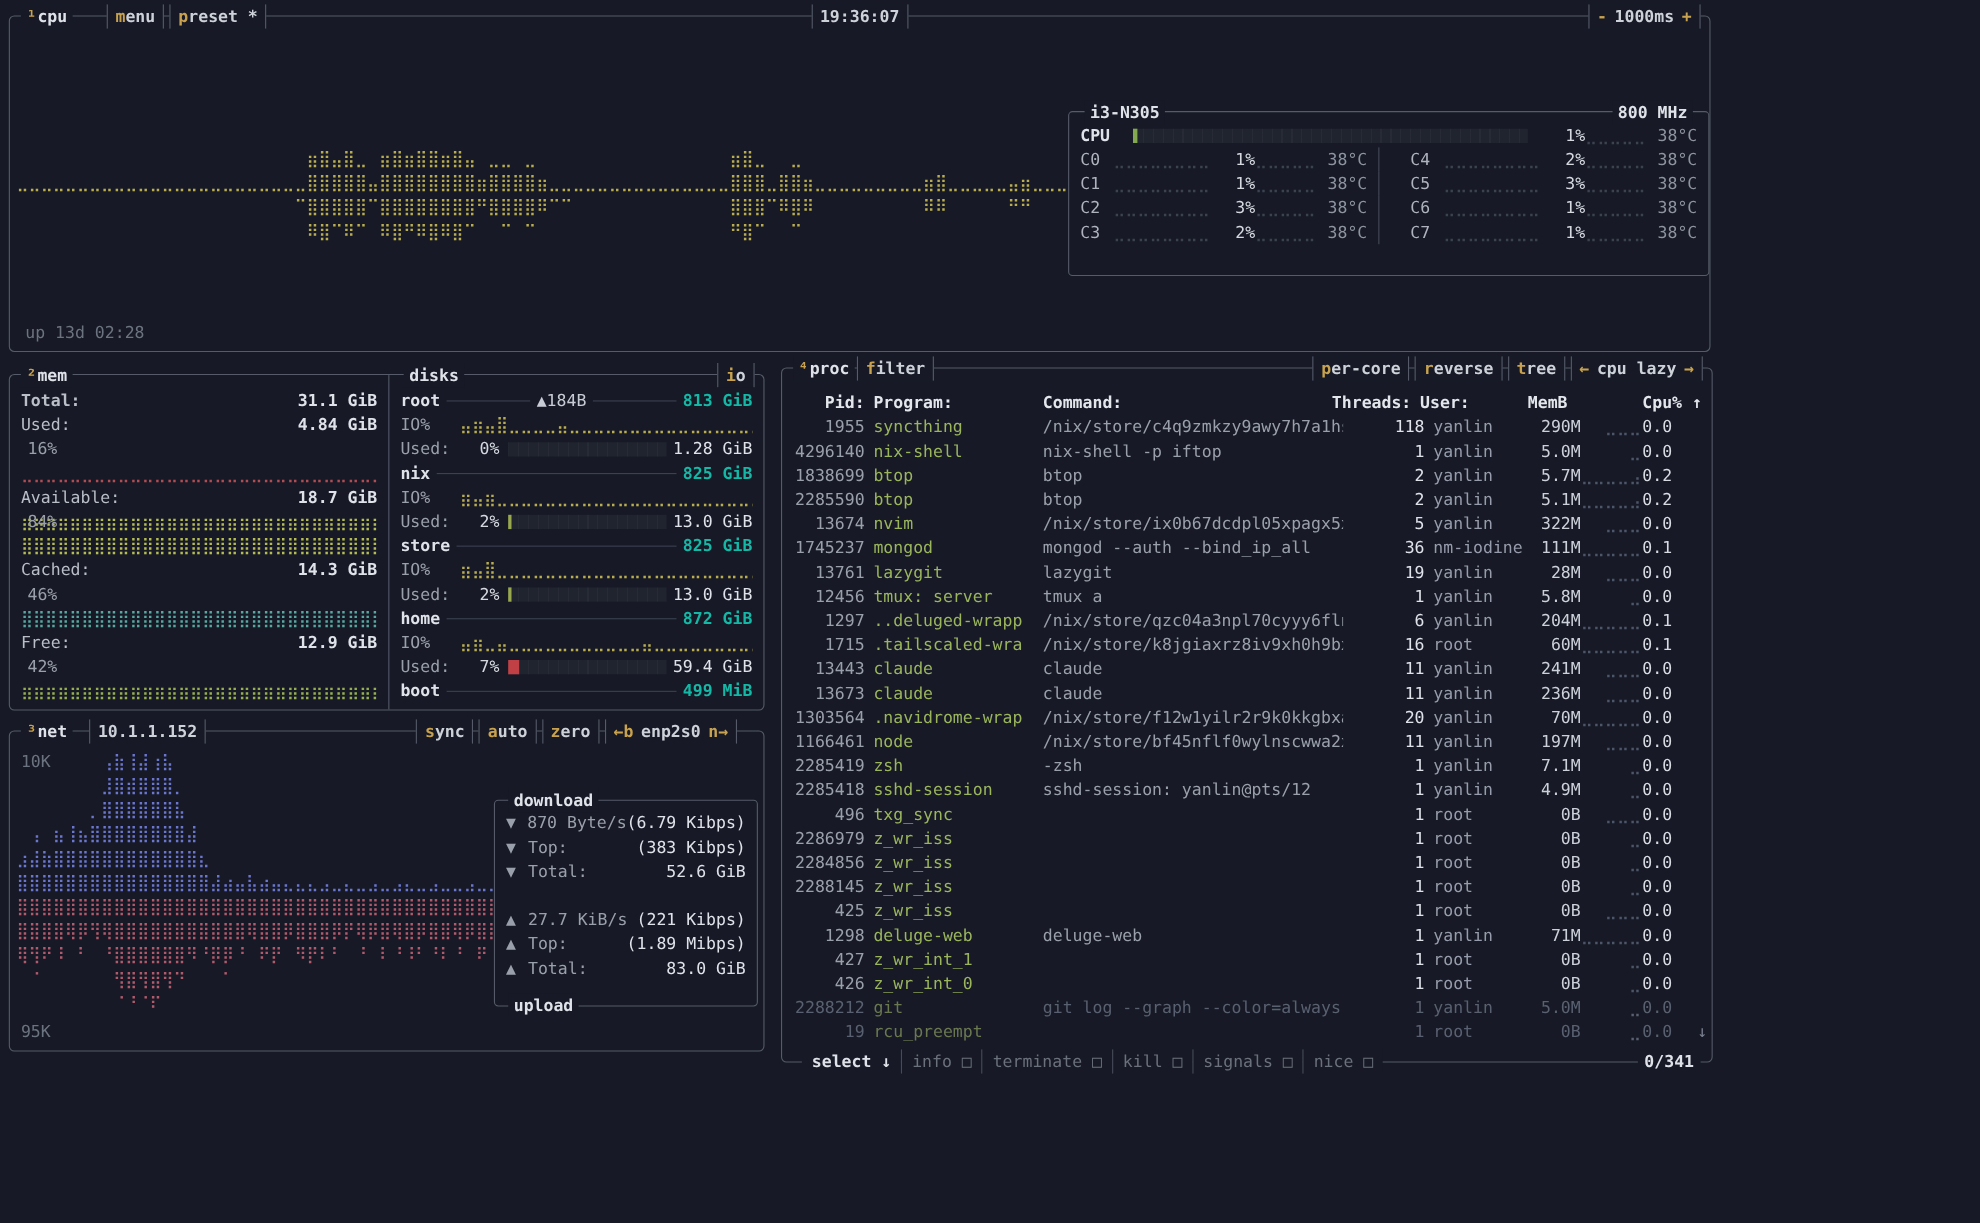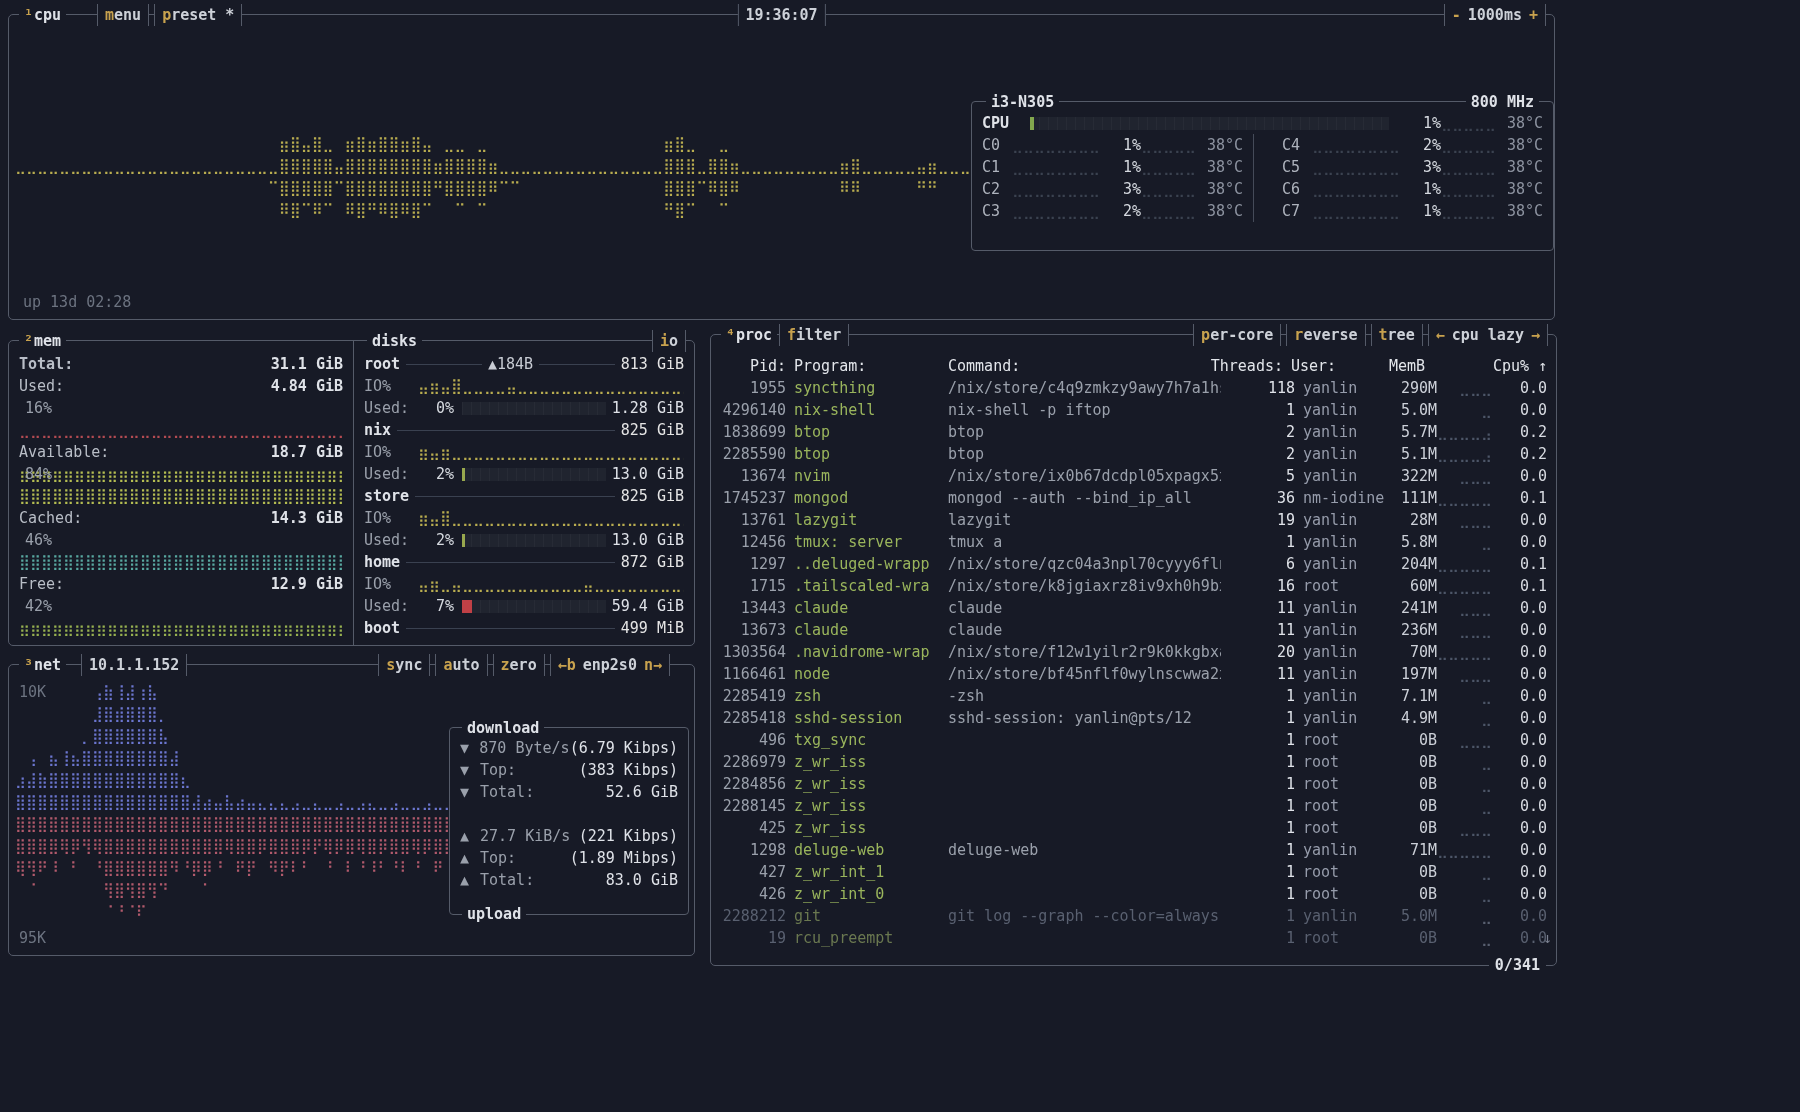--- a/index.html
+++ b/index.html
@@ -49,21 +49,21 @@
   .mem-left .row .val{margin-left:auto;font-weight:700}
   .mgraph{position:relative;height:44px}
   .mgraph pre{position:absolute;inset:0}
   .mgraph .pct{position:absolute;left:6px;top:0;height:22px;line-height:22px;color:#9aa0ab;z-index:2}
   .disks-right{position:absolute;left:355px;right:10px;top:12px}
   .dname .dline{flex:1;border-top:1px solid #3a4150;margin:0 6px}
   .dname .t-name{font-weight:700}
   .extra{color:#c8ccd4}
   .extra:empty{display:none}
   .extra:empty + .dline{display:none}
-  .dname .t-size{color:#e5e5e5;font-weight:400}
+  .dname .t-size{color:#14b8a6;font-weight:700}
   .dio .lab{width:48px}
   .dio pre{flex:1;margin-left:6px}
   .dused .lab{width:52px}
   .dused .pctv{width:38px;text-align:right;color:#d5d9df;margin-right:8px}
   .dmeter{flex:1;height:13px;background:#20242f;position:relative;
     background-image:repeating-linear-gradient(90deg,rgba(255,255,255,.03) 0 1px,transparent 1px 9px)}
   .dfill{position:absolute;left:0;top:0;bottom:0}
   .dused .val{width:78px;text-align:right}
   
   #net-down{position:absolute;left:6px;top:16px}
@@ -71,31 +71,31 @@
   .scale-top{position:absolute;left:10px;top:16px;color:#6c7380;z-index:2}
   .scale-bottom{position:absolute;left:10px;top:262px;color:#6c7380;z-index:2}
   #net-info{left:440px;top:62px;width:240px;height:188px;z-index:3;padding:9px 10px 0}
   .nrow{height:22px;display:flex;align-items:center;white-space:pre}
   .arr{width:20px;color:#9aa0ab}
   .nt{color:#9aa0ab}
   .nr{margin-left:auto;color:#dfe2e8}
   .nspacer{height:22px}
   
   .phead{position:absolute;left:9px;right:9px;top:20px;display:flex;white-space:pre}
-  .phead span{color:#e3e6eb !important;font-weight:400}
+  .phead span{color:#e3e6eb !important;font-weight:700}
   #proc-rows{position:absolute;left:9px;right:9px;top:42px}
   .prow{height:22px;display:flex;align-items:center;white-space:pre}
   .c-pid{width:66px;text-align:right;color:#9aa0ab;flex:none;margin-right:8px;overflow:hidden}
   .c-prog{width:154px;color:#9ab55c;flex:none;overflow:hidden}
   .c-cmd{flex:1;color:#9aa0ab;overflow:hidden;min-width:0}
   .c-thr{width:74px;text-align:right;color:#dfe2e8;flex:none;overflow:hidden}
   .c-user{width:84px;margin-left:8px;color:#969cab;flex:none;overflow:hidden}
   .c-mem{width:50px;text-align:right;color:#ccd0d8;flex:none;overflow:hidden}
   .c-g{width:56px;margin:0 6px;flex:none}
-  .c-cpu{width:54px;text-align:right;color:#d8dbe2;flex:none}
+  .c-cpu{width:54px;text-align:left;color:#d8dbe2;flex:none}
   .prow.dimmed span, .prow.dimmed pre{color:#596070 !important}
   .prow.dimmed .c-prog{color:#6a7850 !important}
   .pfoot{position:absolute;bottom:-11px;left:18px;display:flex;z-index:4}
   .pkey{background:#171a26;padding:0 9px;color:#6b717c;border-left:1px solid #454b59;height:22px;line-height:22px;white-space:pre}
   .pkey-bright{color:#dfe2e8;font-weight:700}
   .pcount{position:absolute;right:10px;bottom:-11px;background:#171a26;padding:0 6px;font-weight:700;z-index:4;height:22px;line-height:22px}
   .pscroll{position:absolute;right:4px;top:592px;color:#7a8090;z-index:2}
 </style>
 </head>
 <body>
@@ -541,16 +541,24 @@
   <div class="prow dimmed">
     <span class="c-pid">2288212</span><span class="c-prog">git</span><span class="c-cmd">git log --graph --color=always -</span><span class="c-thr">1</span><span class="c-user">yanlin</span><span class="c-mem">5.0M</span><pre class="g c-g" style="color: rgb(77, 86, 104);">⠀⠀⠀⠀⣀⣀</pre><span class="c-cpu">0.0</span>
   </div>
 
   <div class="prow dimmed">
     <span class="c-pid">19</span><span class="c-prog">rcu_preempt</span><span class="c-cmd"></span><span class="c-thr">1</span><span class="c-user">root</span><span class="c-mem">0B</span><pre class="g c-g" style="color: rgb(77, 86, 104);">⠀⠀⠀⠀⣀⣀</pre><span class="c-cpu">0.0</span>
   </div>
 </div>
 
     <span class="pscroll">↓</span>
+    <div class="pfoot">
+        <span class="pkey pkey-bright" style="border-left: none;">select ↓</span>
+        <span class="pkey">info □</span>
+        <span class="pkey">terminate □</span>
+        <span class="pkey">kill □</span>
+        <span class="pkey">signals □</span>
+        <span class="pkey">nice □</span>
+      </div>
     <div class="pcount">0/341</div>
   </div>
 
 </div>
 
 </body></html>

